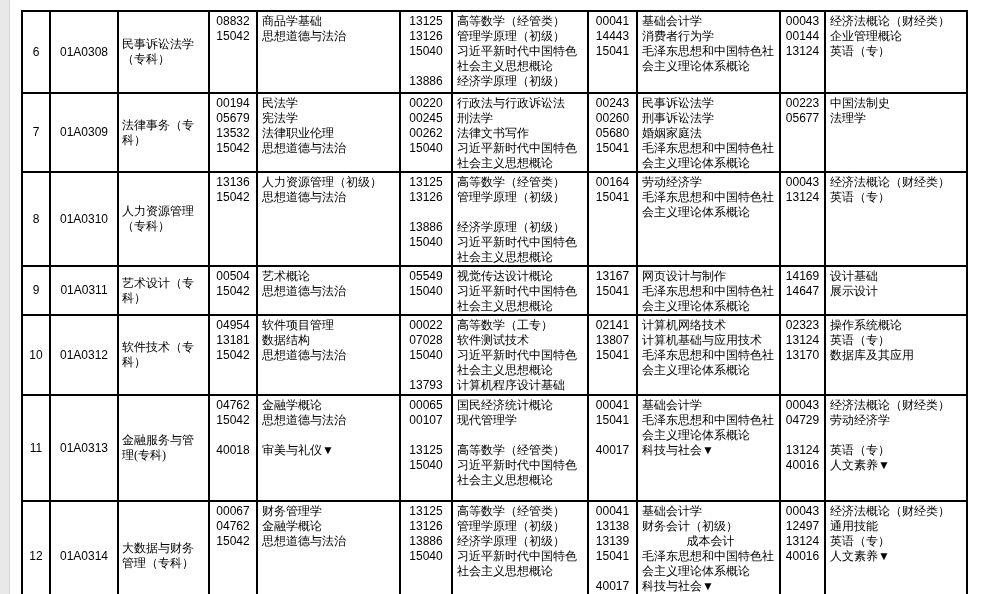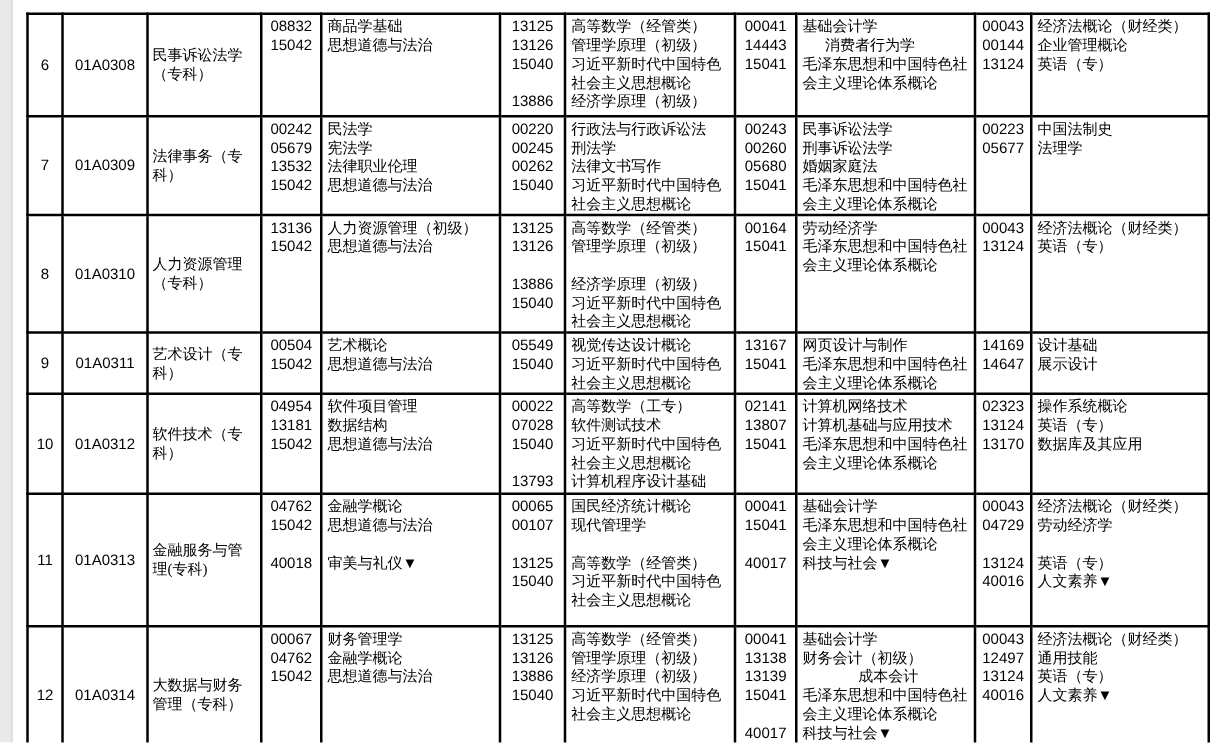--- a/index.html
+++ b/index.html
@@ -93,40 +93,40 @@
             <div class="line name-line" style="height: 30px;">习近平新时代中国特色社会主义思想概论</div>
             <div class="line name-line" style="height: 15px;">经济学原理（初级）</div>
           </td>
           <td class="c-ccode">
             <div class="line code-line" style="height: 15px;">00041</div>
             <div class="line code-line" style="height: 15px;">14443</div>
             <div class="line code-line" style="height: 30px;">15041</div>
           </td>
           <td class="c-cname">
             <div class="line name-line" style="height: 15px;">基础会计学</div>
-            <div class="line name-line" style="height: 15px; margin-left: 18px;">消费者行为学</div>
+            <div class="line name-line" style="height: 15px;">消费者行为学</div>
             <div class="line name-line" style="height: 30px;">毛泽东思想和中国特色社会主义理论体系概论</div>
           </td>
           <td class="c-ccode">
             <div class="line code-line" style="height: 15px;">00043</div>
             <div class="line code-line" style="height: 15px;">00144</div>
             <div class="line code-line" style="height: 15px;">13124</div>
           </td>
           <td class="c-cname">
             <div class="line name-line" style="height: 15px;">经济法概论（财经类）</div>
             <div class="line name-line" style="height: 15px;">企业管理概论</div>
             <div class="line name-line" style="height: 15px;">英语（专）</div>
           </td>
         </tr>
         <tr style="height: 79px;">
           <td class="c-num">7</td>
           <td class="c-mcode">01A0309</td>
           <td class="c-major">法律事务（专科）</td>
           <td class="c-ccode">
-            <div class="line code-line" style="height: 15px;">00242</div>
+            <div class="line code-line" style="height: 15px;">00194</div>
             <div class="line code-line" style="height: 15px;">05679</div>
             <div class="line code-line" style="height: 15px;">13532</div>
             <div class="line code-line" style="height: 15px;">15042</div>
           </td>
           <td class="c-cname">
             <div class="line name-line" style="height: 15px;">民法学</div>
             <div class="line name-line" style="height: 15px;">宪法学</div>
             <div class="line name-line" style="height: 15px;">法律职业伦理</div>
             <div class="line name-line" style="height: 15px;">思想道德与法治</div>
           </td>

